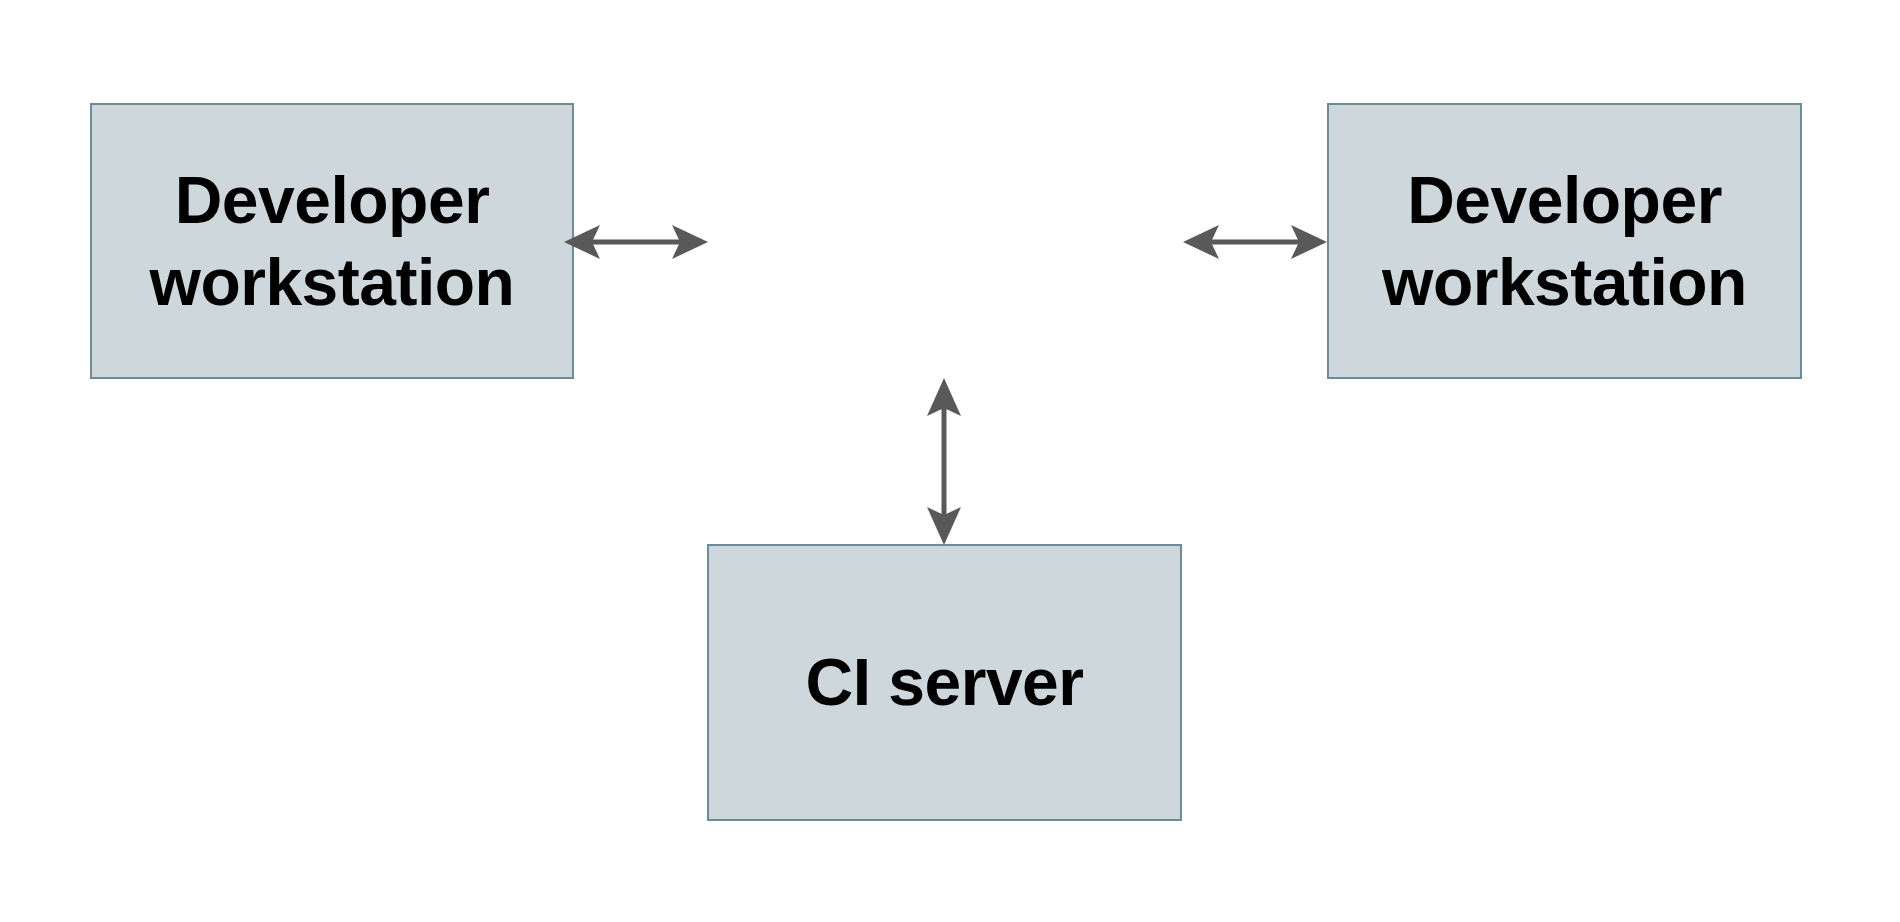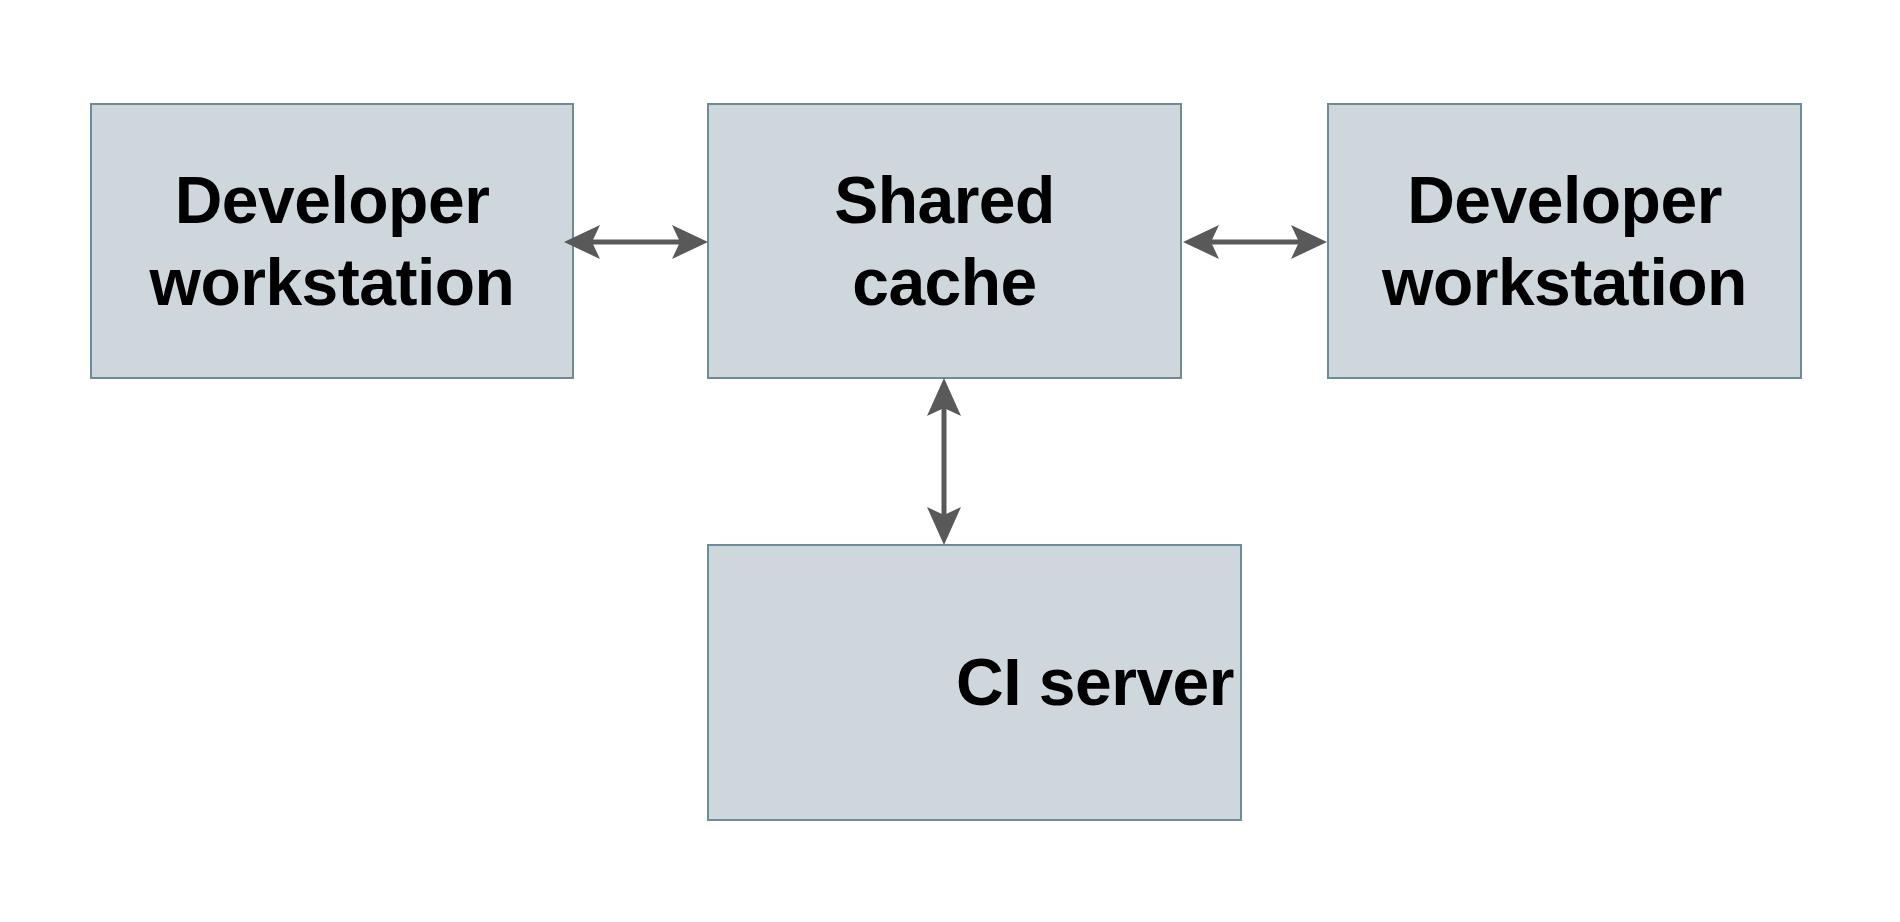--- a/index.html
+++ b/index.html
@@ -35,21 +35,21 @@
     line-height: 1.25;
     color: #000000;
     font-weight: 700;
     letter-spacing: -0.5px;
     white-space: pre-line;
     padding: 0 6px;
   }
   #node-dev-left  { left: 90px;   top: 103px; width: 484px; height: 276px; }
   #node-shared    { left: 707px;  top: 103px; width: 475px; height: 276px; }
   #node-dev-right { left: 1327px; top: 103px; width: 475px; height: 276px; }
-  #node-ci        { left: 707px;  top: 544px; width: 535px; height: 277px; justify-content: flex-end; }
+  #node-ci        { left: 707px;  top: 544px; width: 475px; height: 277px; }
 
   .connector {
     position: absolute;
     overflow: visible;
   }
   #edge-left-shared  { left: 560px;  top: 212px; width: 152px; height: 60px; }
   #edge-shared-right { left: 1179px; top: 212px; width: 152px; height: 60px; }
   #edge-shared-ci    { left: 914px;  top: 374px; width: 60px;  height: 175px; }
 
   .arrow-line { stroke: #595959; stroke-width: 5; fill: none; }
@@ -58,24 +58,20 @@
 </head>
 <body>
 
 <div id="diagram-canvas">
 
   <div class="node" id="node-dev-left">
     <span class="node-label">Developer
 workstation</span>
   </div>
 
-  <div class="node" id="node-shared">
-    <span class="node-label">Shared
-cache</span>
-  </div>
 
   <div class="node" id="node-dev-right">
     <span class="node-label">Developer
 workstation</span>
   </div>
 
   <div class="node" id="node-ci">
     <span class="node-label">CI server</span>
   </div>
 

